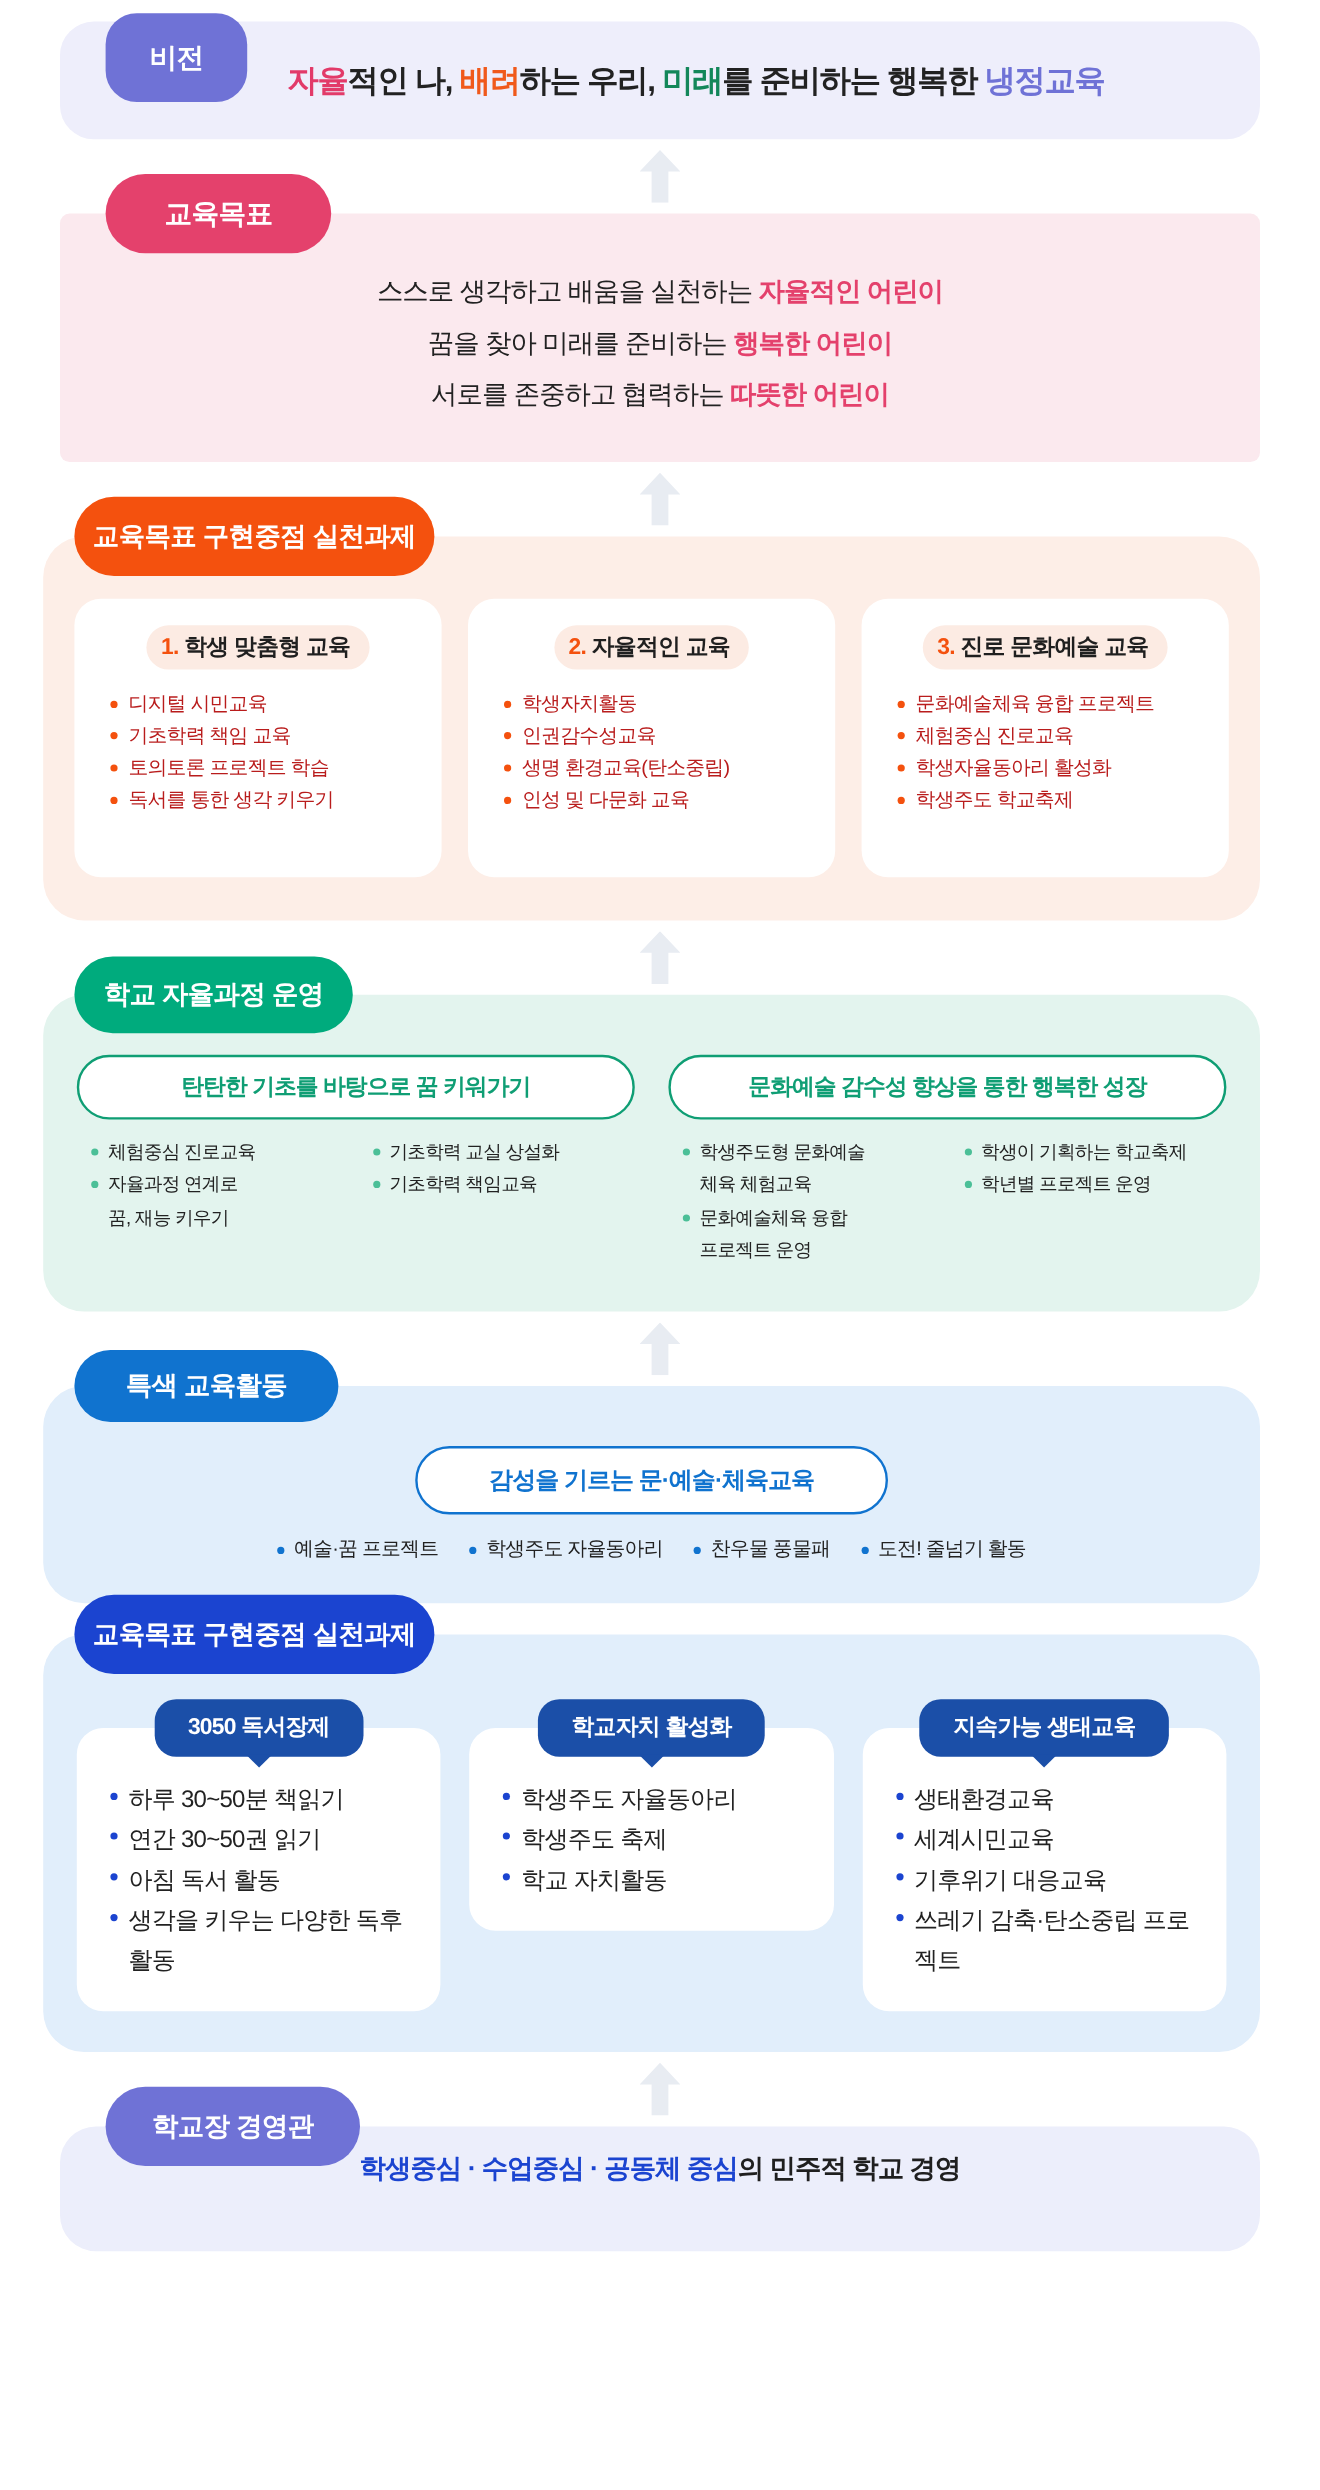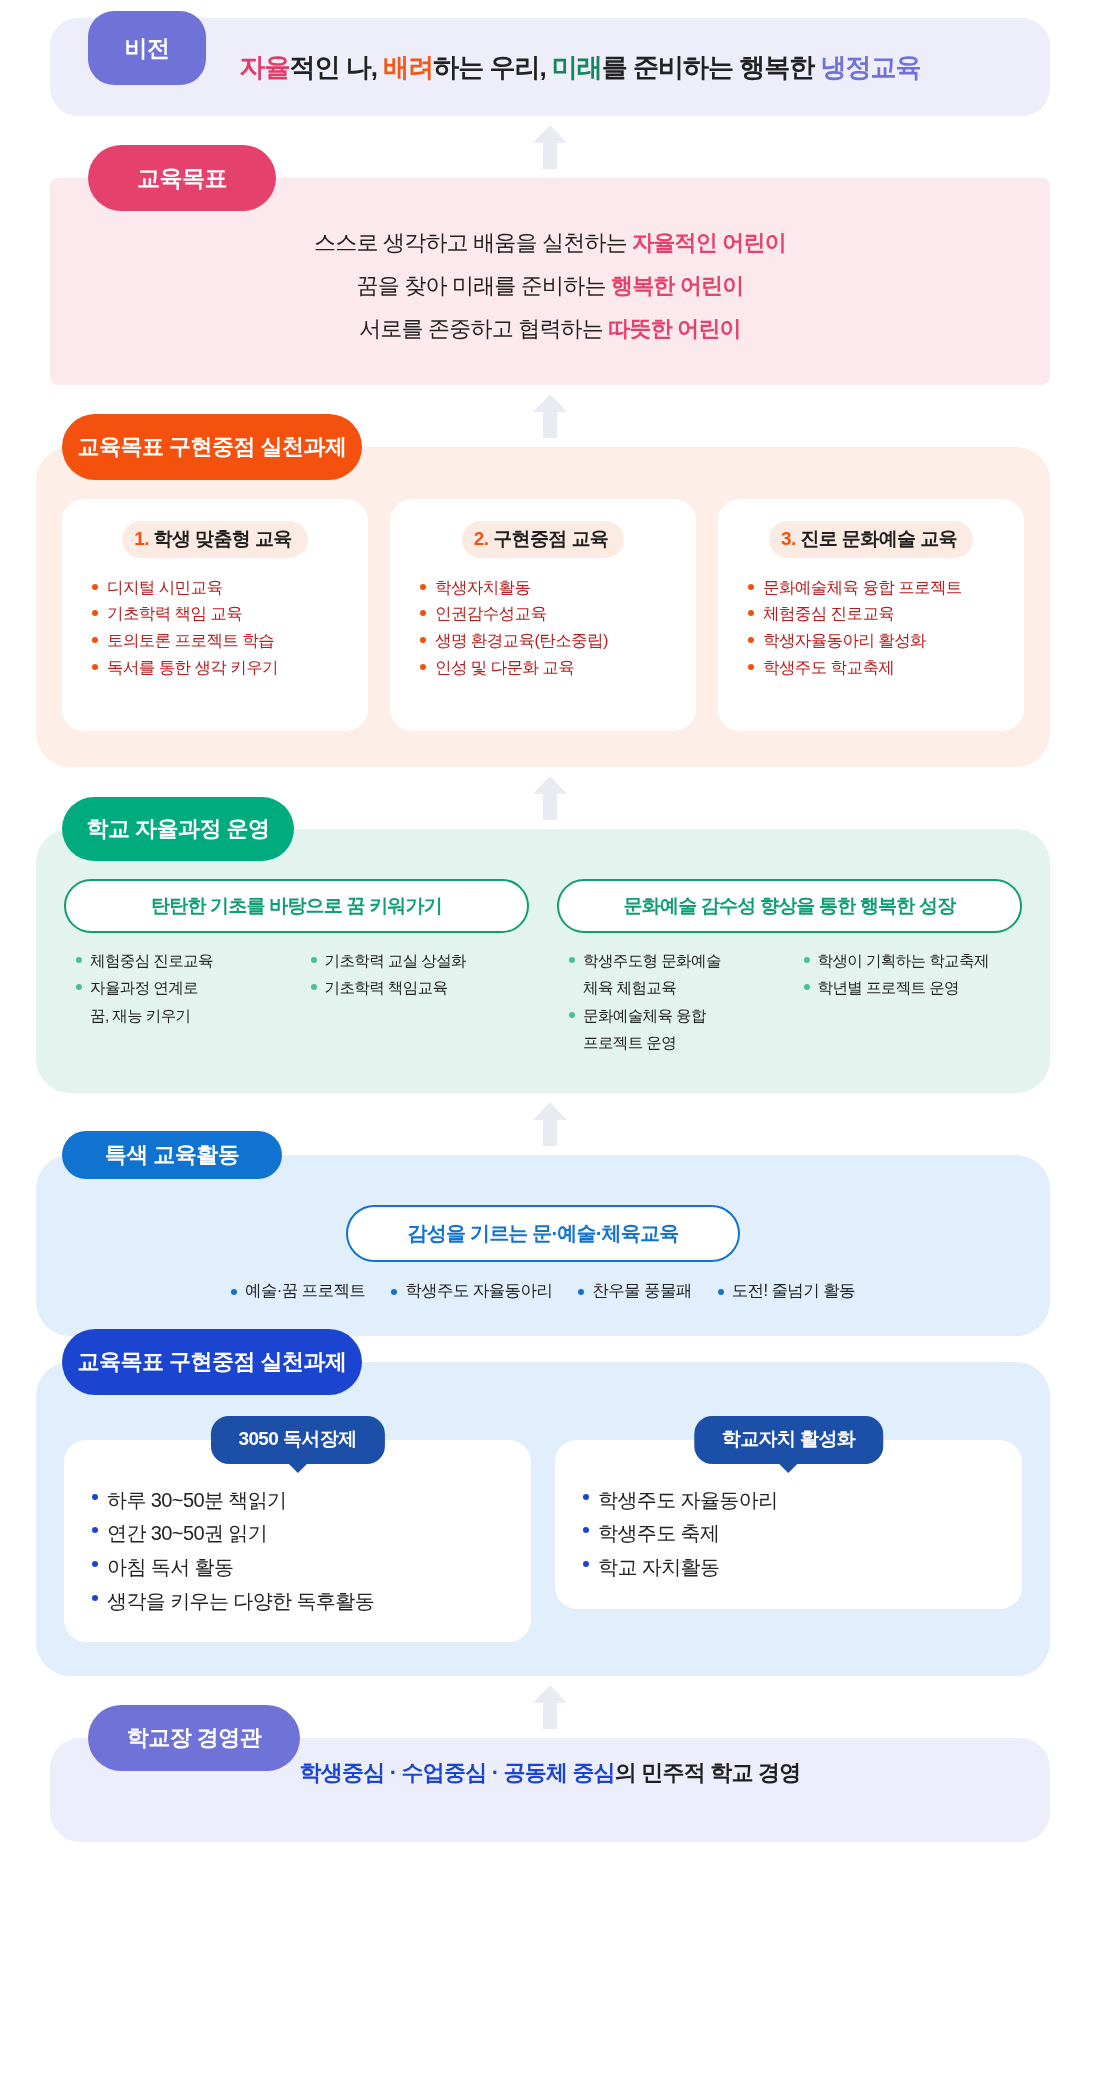--- a/index.html
+++ b/index.html
@@ -172,21 +172,21 @@
   
   #special-band {
     margin-left: 36px;
     width: 1014px;
     background: #e1eefb;
     padding: 50px 28px 34px 28px;
     border-radius: 34px;
     text-align: center;
   }
   #special-tag {
-    width: 220px; height: 48px;
+    width: 220px; height: 60px;
     background: #1073cf;
     font-size: 22px;
     left: 26px; top: 0;
   }
   .pill-blue {
     display: inline-block;
     border: 2.5px solid #1073cf;
     background: #fff;
     border-radius: 40px;
     color: #1073cf;
@@ -344,21 +344,21 @@
             <li>기초학력 책임 교육</li>
             <li>토의토론 프로젝트 학습</li>
             <li>독서를 통한 생각 키우기</li>
           </ul>
         </div>
 
         <div class="card">
           <div class="card-title-wrap">
             <div class="card-title">
               <span class="num">2.</span>
-              <span>구현중점 교육</span>
+              <span>자율적인 교육</span>
             </div>
           </div>
           <ul class="bullets">
             <li>학생자치활동</li>
             <li>인권감수성교육</li>
             <li>생명 환경교육(탄소중립)</li>
             <li>인성 및 다문화 교육</li>
           </ul>
         </div>
 
@@ -469,20 +469,31 @@
           <div class="cardb-head">학교자치 활성화</div>
           <div class="cardb-body">
             <ul class="bbul">
               <li>학생주도 자율동아리</li>
               <li>학생주도 축제</li>
               <li>학교 자치활동</li>
             </ul>
           </div>
         </div>
 
+        <div class="cardb">
+          <div class="cardb-head">지속가능 생태교육</div>
+          <div class="cardb-body">
+            <ul class="bbul">
+              <li>생태환경교육</li>
+              <li>세계시민교육</li>
+              <li>기후위기 대응교육</li>
+              <li>쓰레기 감축·탄소중립 프로젝트</li>
+            </ul>
+          </div>
+        </div>
 
       </div>
     </div>
   </div>
 
   <div class="arrow-wrap">
     <svg class="arrow" viewBox="0 0 34 44">
       <path d="M17 0 L34 18 L24 18 L24 44 L10 44 L10 18 L0 18 Z" fill="#e8ecf2"></path>
     </svg>
   </div>

